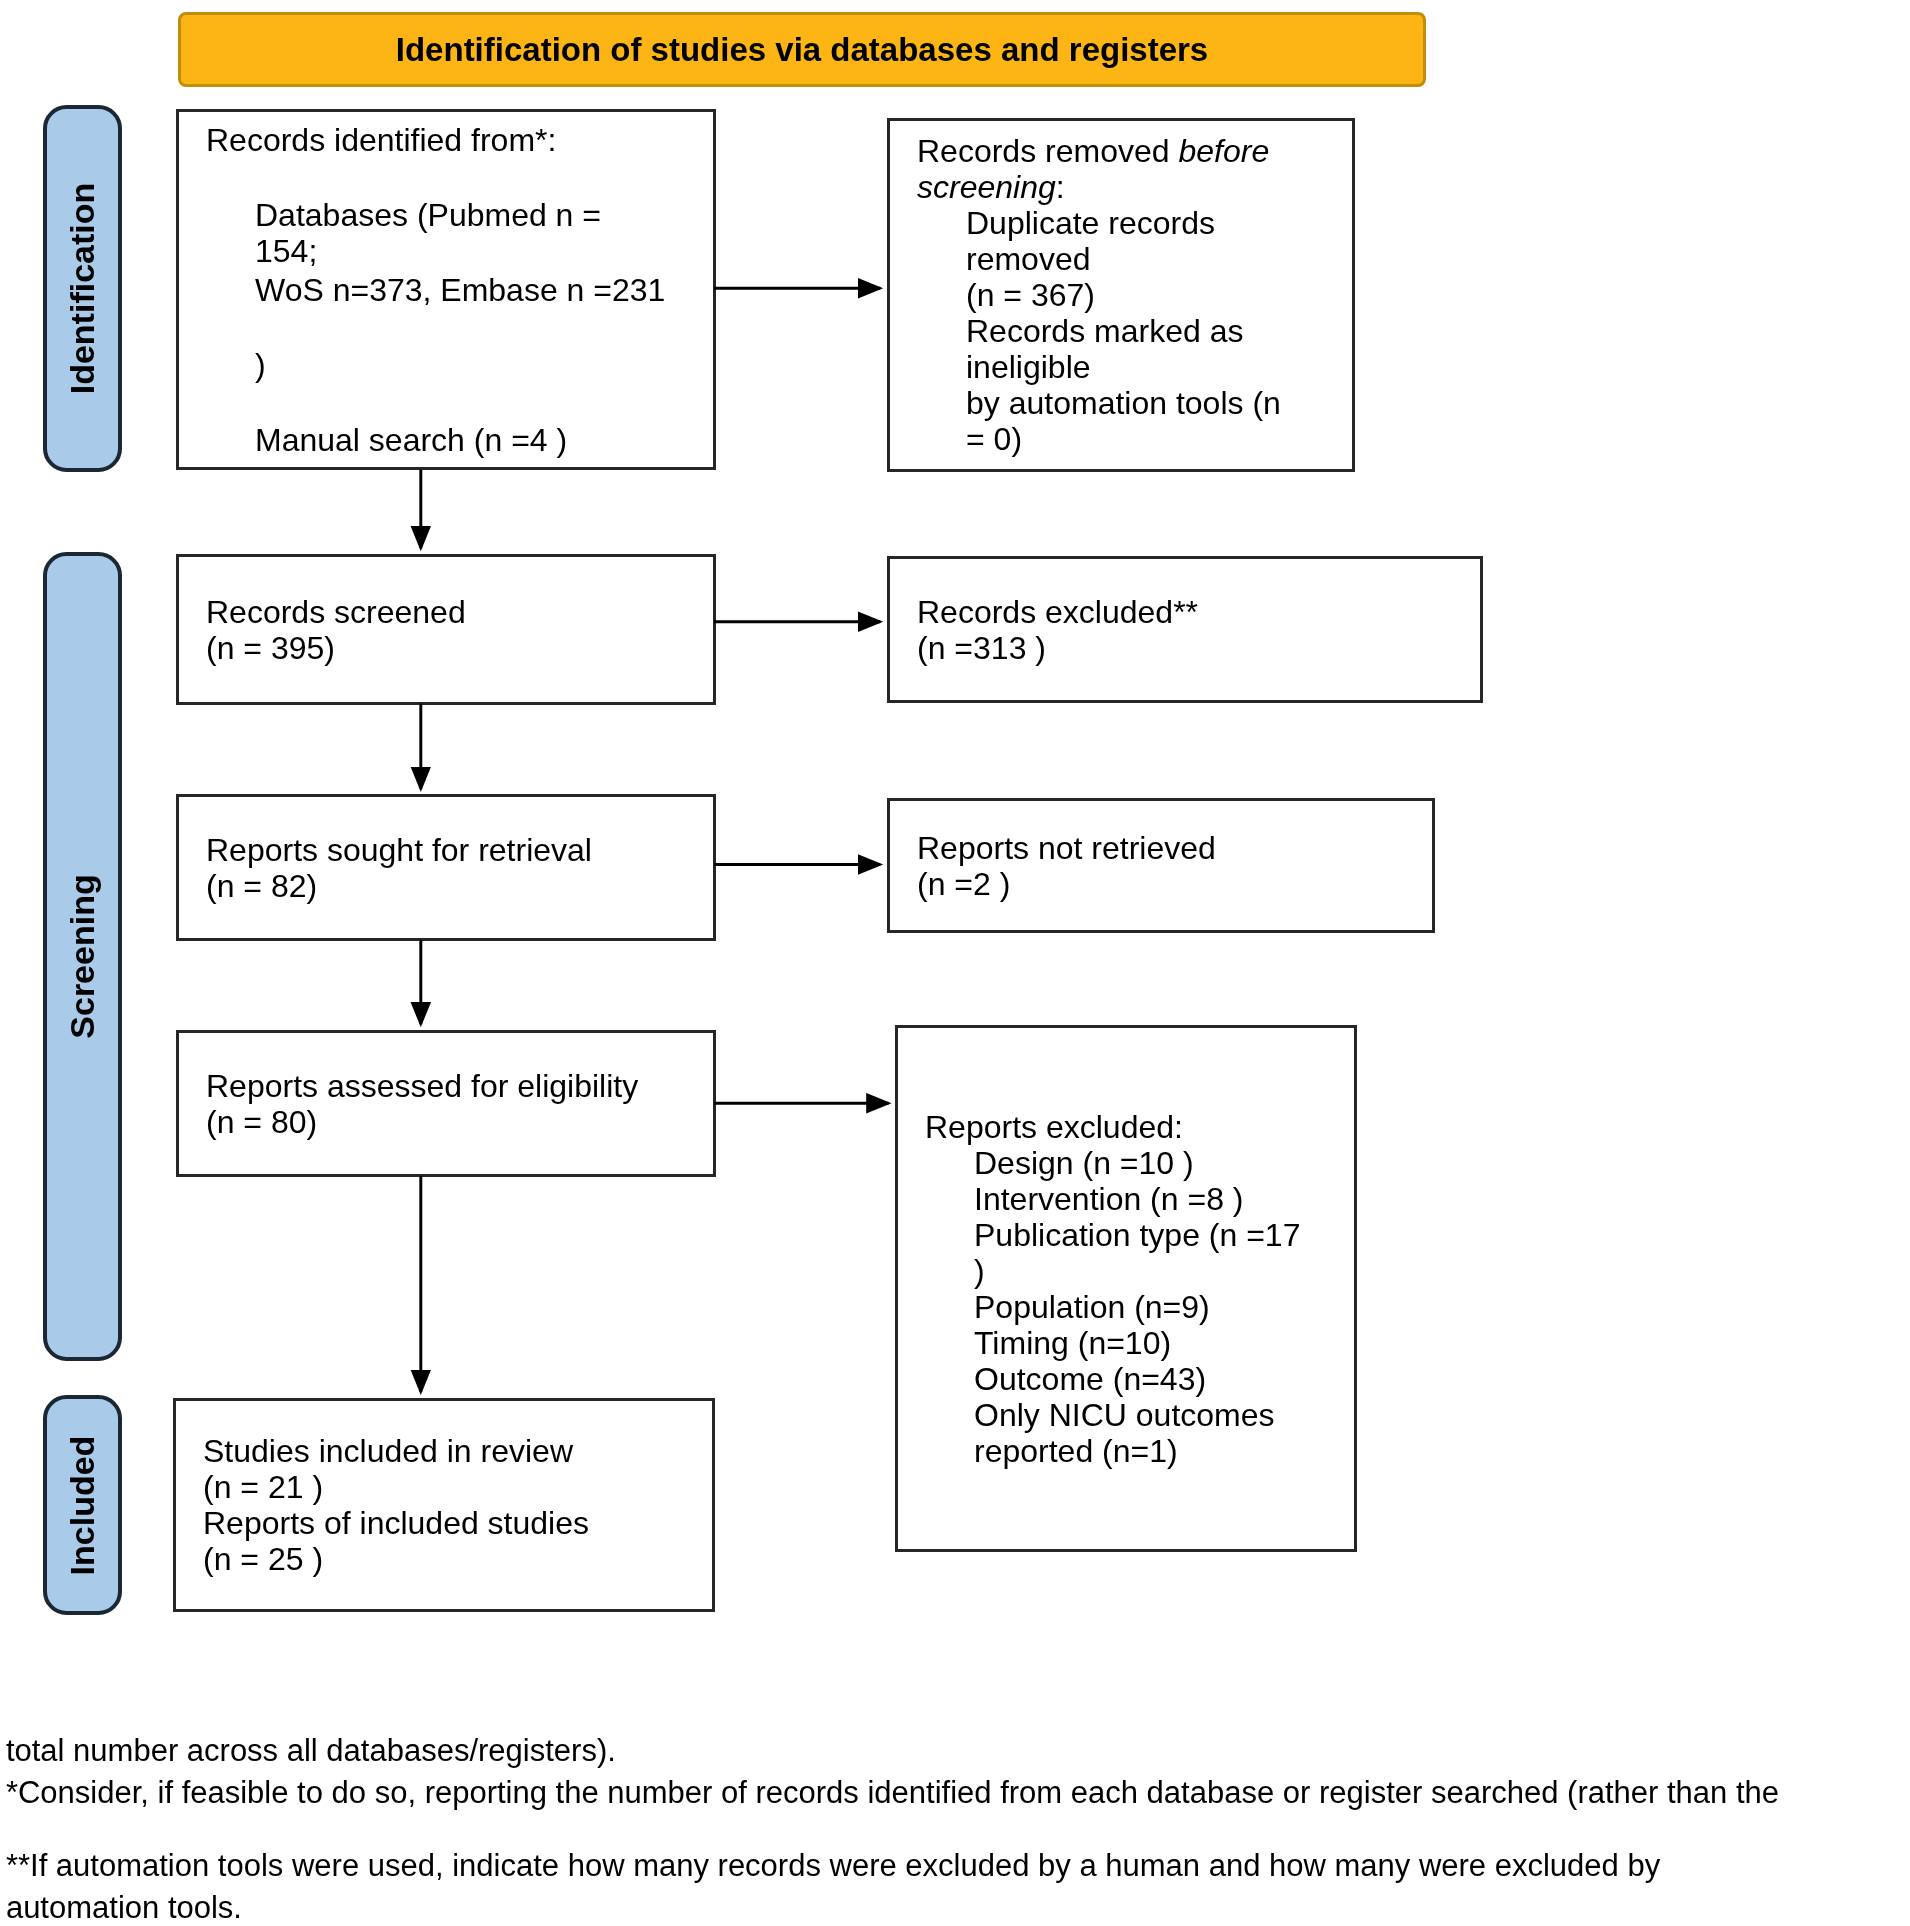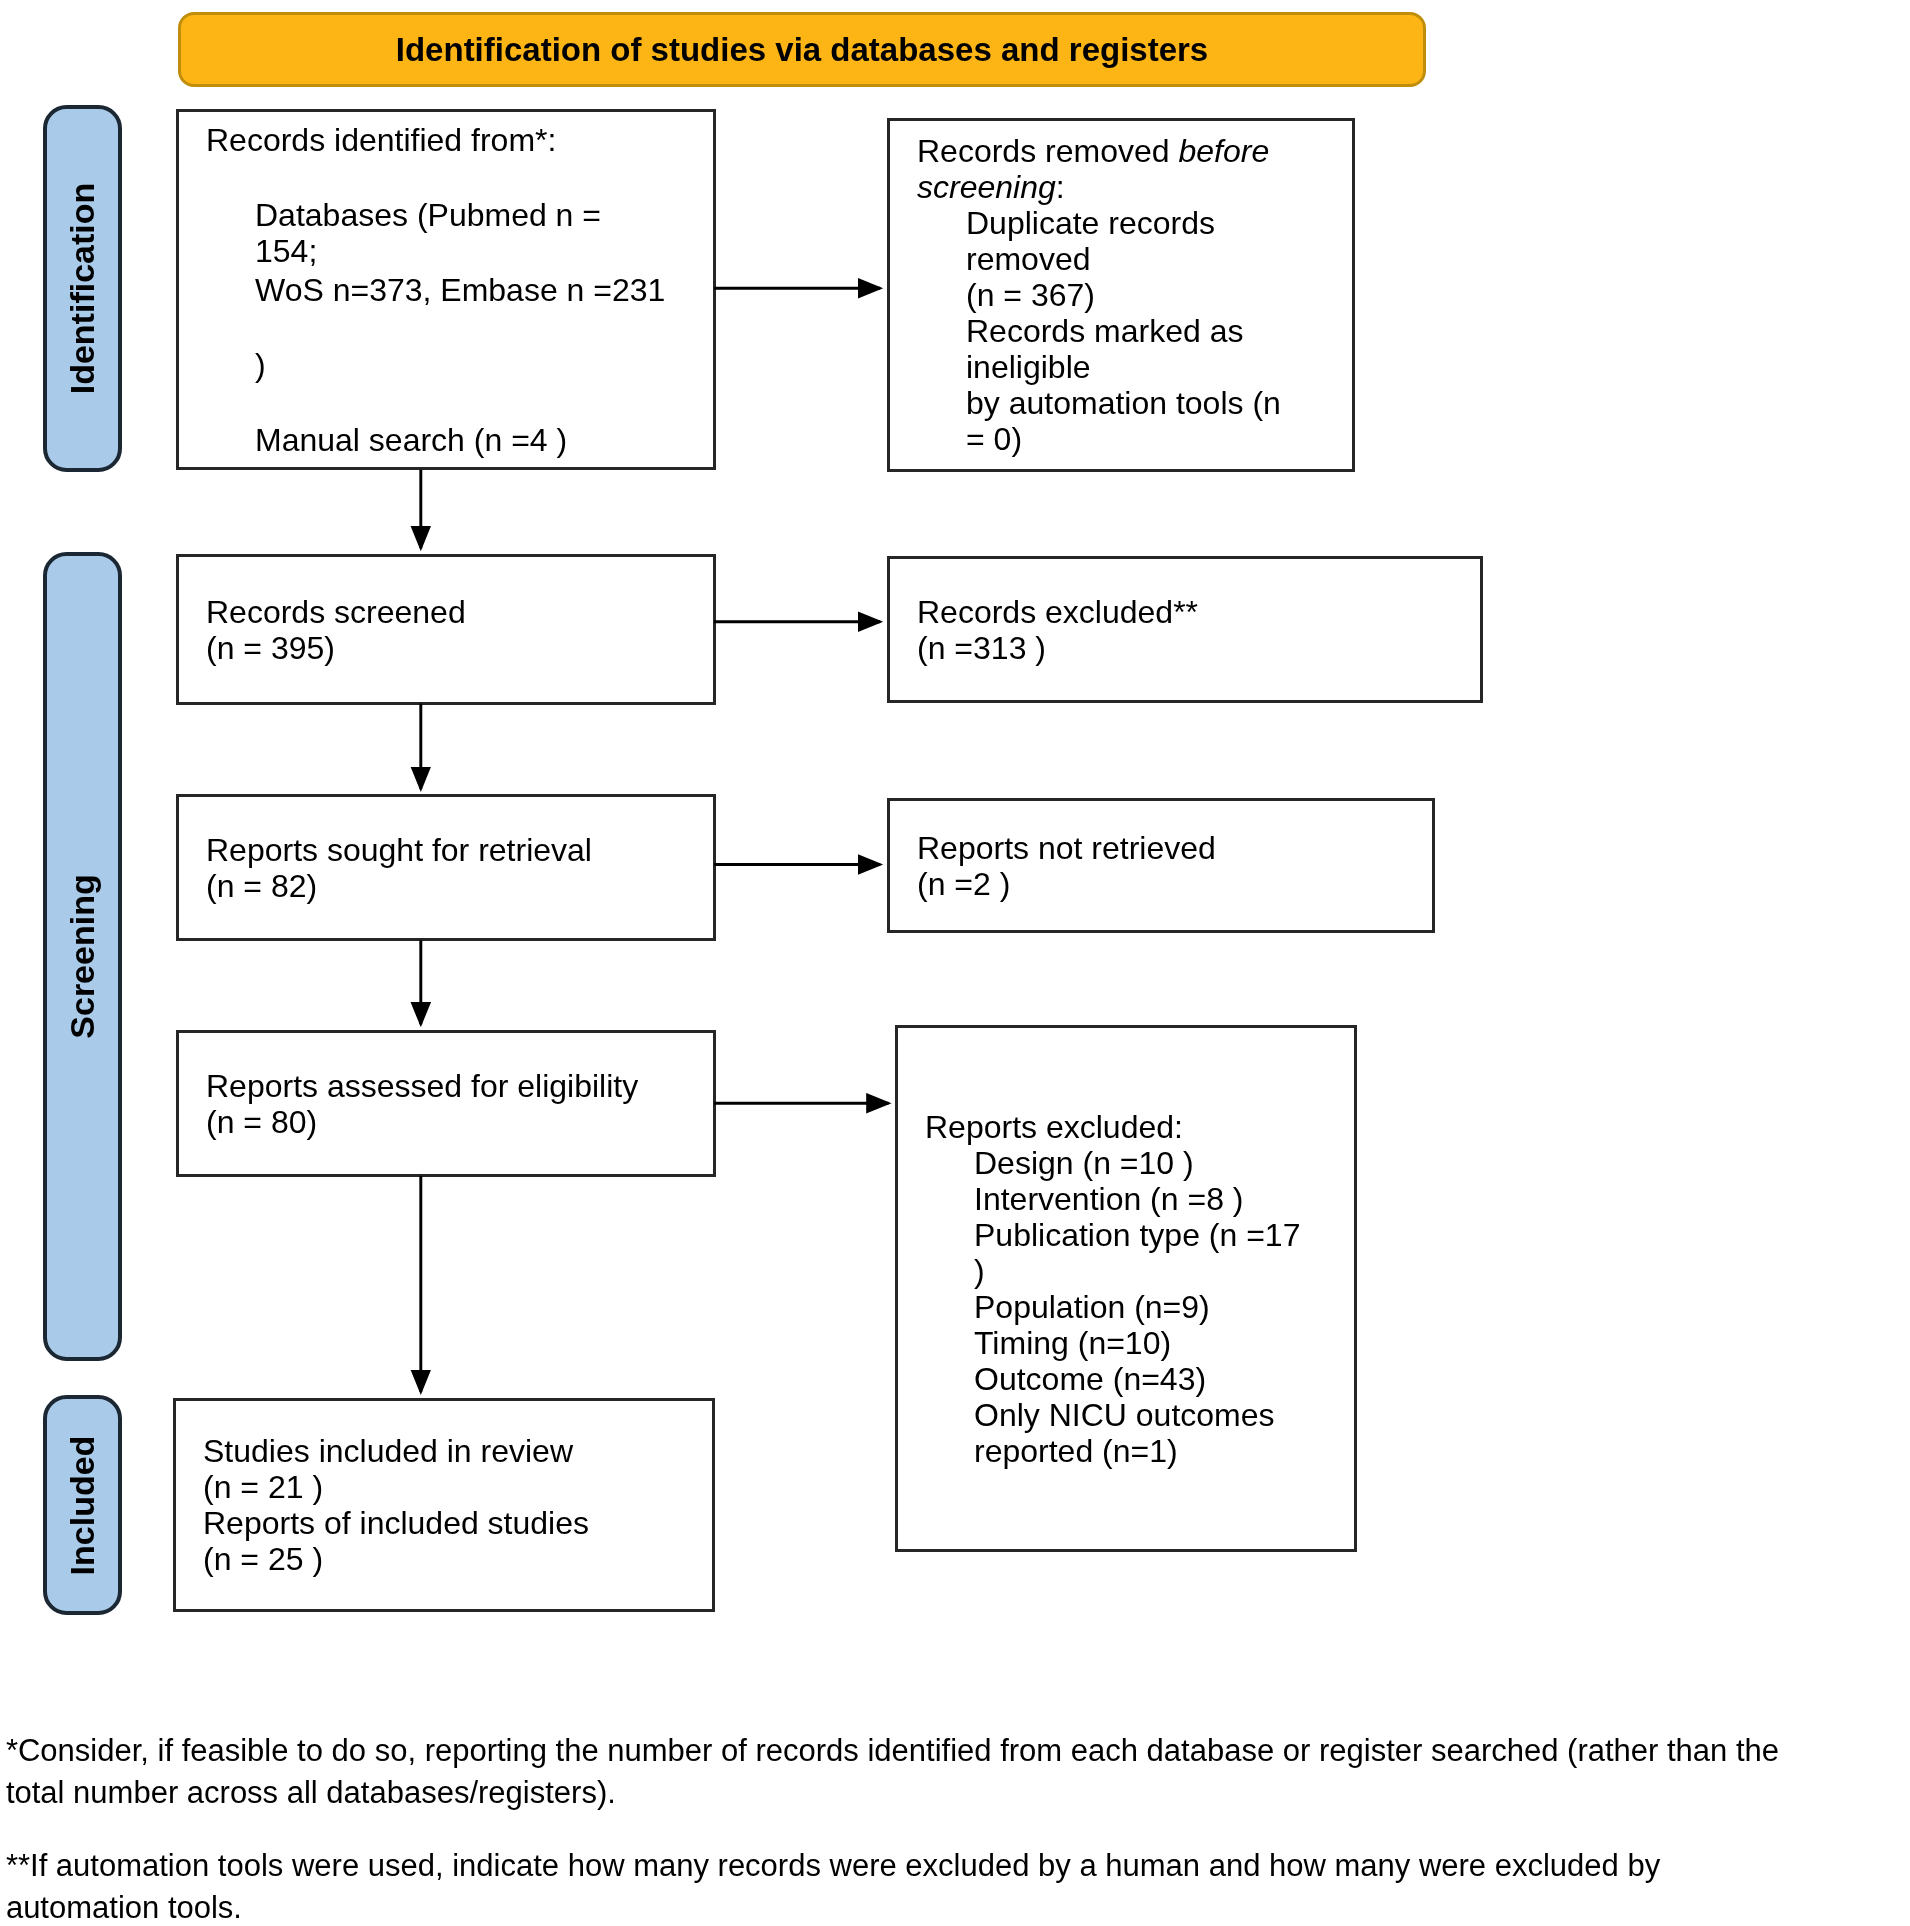--- a/index.html
+++ b/index.html
@@ -16,21 +16,21 @@
     overflow: hidden;
   }
 
   
   .banner {
     position: absolute;
     left: 178px; top: 12.3px;
     width: 1248px; height: 75px;
     background: #FCB515;
     border: 3.9px solid #C18E0B;
-    border-radius: 16px;
+    border-radius: 8px;
     box-sizing: border-box;
     display: flex;
     align-items: center;
     justify-content: center;
     font-size: 33px;
     font-weight: bold;
   }
 
   
   .stage {
@@ -192,20 +192,20 @@
   <line x1="858" y1="958" x2="858" y2="1118" marker-end="url(#ah)"></line>
   <line x1="1456" y1="1268" x2="1795" y2="1268" marker-end="url(#ah)"></line>
   <line x1="858" y1="1435" x2="858" y2="1609" marker-end="url(#ah)"></line>
   <line x1="1456" y1="1763" x2="1795" y2="1763" marker-end="url(#ah)"></line>
   <line x1="858" y1="1918" x2="858" y2="2089" marker-end="url(#ah)"></line>
   <line x1="1456" y1="2250" x2="1812" y2="2250" marker-end="url(#ah)"></line>
   <line x1="858" y1="2398" x2="858" y2="2839" marker-end="url(#ah)"></line>
 </svg>
 
 <div class="footnote footnote-1">
+    <div class="line">total number across all databases/registers).</div>
     <div class="line">*Consider, if feasible to do so, reporting the number of records identified from each database or register searched (rather than the</div>
-    <div class="line">total number across all databases/registers).</div>
   </div>
 <div class="footnote footnote-2">
     <div class="line">**If automation tools were used, indicate how many records were excluded by a human and how many were excluded by</div>
     <div class="line">automation tools.</div>
   </div>
 
 
 </body></html>

